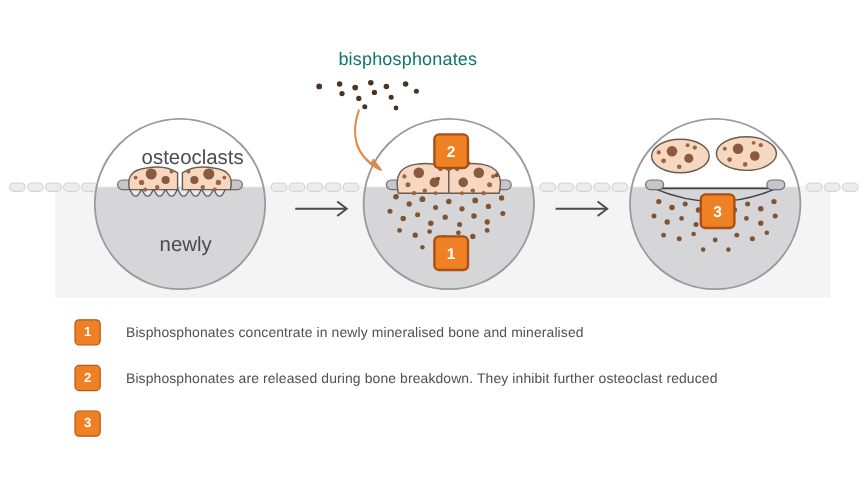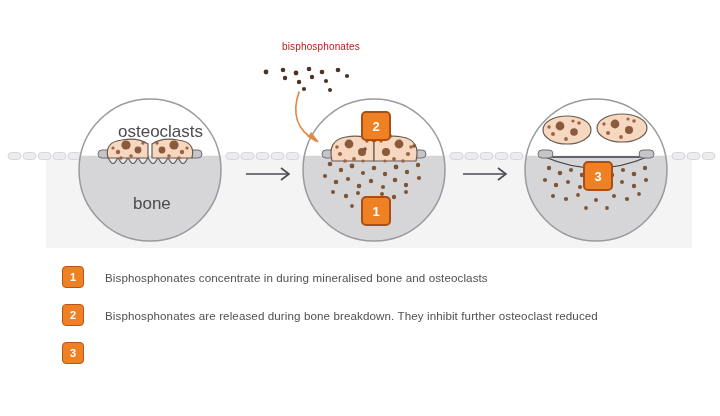--- a/index.html
+++ b/index.html
@@ -28,22 +28,22 @@
   }
   .legend-text{
     margin-left:21px;
     font-size:11.6px;
     color:#4f4f55;
     letter-spacing:.1px;
     white-space:nowrap;
   }
   .title{
     position:absolute;left:241px;top:41px;
-    font-size:10px;
-    color:#b91c1c;
+    font-size:15px;
+    color:#0f766e;
     letter-spacing:.15px;
     white-space:nowrap;
     padding-left:41px;
   }
   .lbl{position:absolute;font-size:17px;color:#4a4a50;white-space:nowrap;}
   #lbl-osteoclasts{left:118px;top:122px;}
   #lbl-bone{left:133px;top:194px;}
 
   
   .pbadge{
@@ -304,30 +304,30 @@
     </g>
 
     <g stroke="#e08a45" stroke-width="1.7" fill="none" stroke-linecap="round">
       <path d="M299,92 C292,112 296,130 316,141"></path>
       <polyline points="308,136 318,142 311,133" fill="#e08a45" stroke="#e08a45" stroke-width="1.4"></polyline>
     </g>
   </svg>
 
   <div class="title">bisphosphonates</div>
   <div class="lbl" id="lbl-osteoclasts">osteoclasts</div>
-  <div class="lbl" id="lbl-bone">bone</div>
+  <div class="lbl" id="lbl-bone">newly</div>
 
   <div class="pbadge" id="pbadge-2">2</div>
   <div class="pbadge" id="pbadge-1">1</div>
   <div class="pbadge" id="pbadge-3">3</div>
 
   <div class="legend">
     <div class="legend-row">
       <div class="badge">1</div>
-      <div class="legend-text">Bisphosphonates concentrate in during mineralised bone and osteoclasts</div>
+      <div class="legend-text">Bisphosphonates concentrate in newly mineralised bone and mineralised</div>
     </div>
     <div class="legend-row">
       <div class="badge">2</div>
       <div class="legend-text">Bisphosphonates are released during bone breakdown. They inhibit further osteoclast reduced</div>
     </div>
     <div class="legend-row">
       <div class="badge">3</div>
     </div>
   </div>
 

